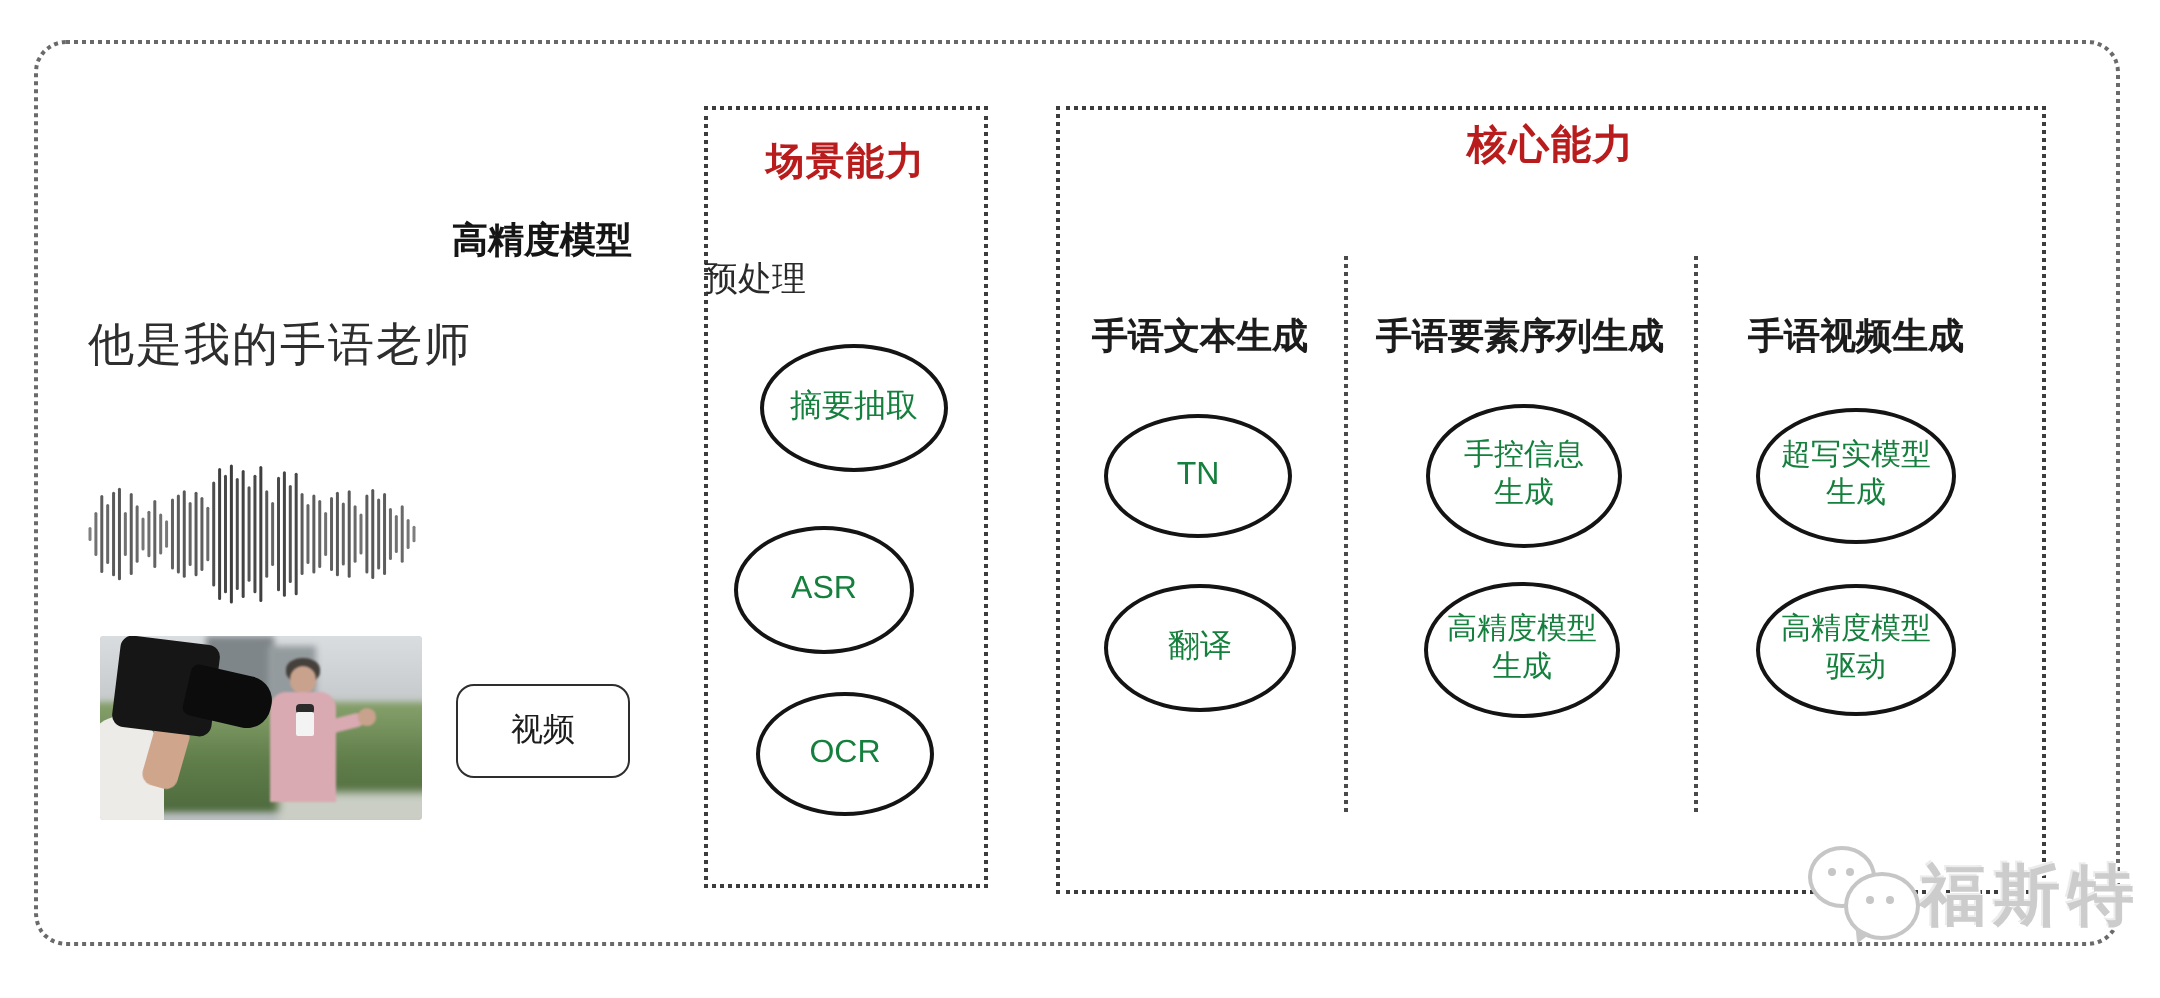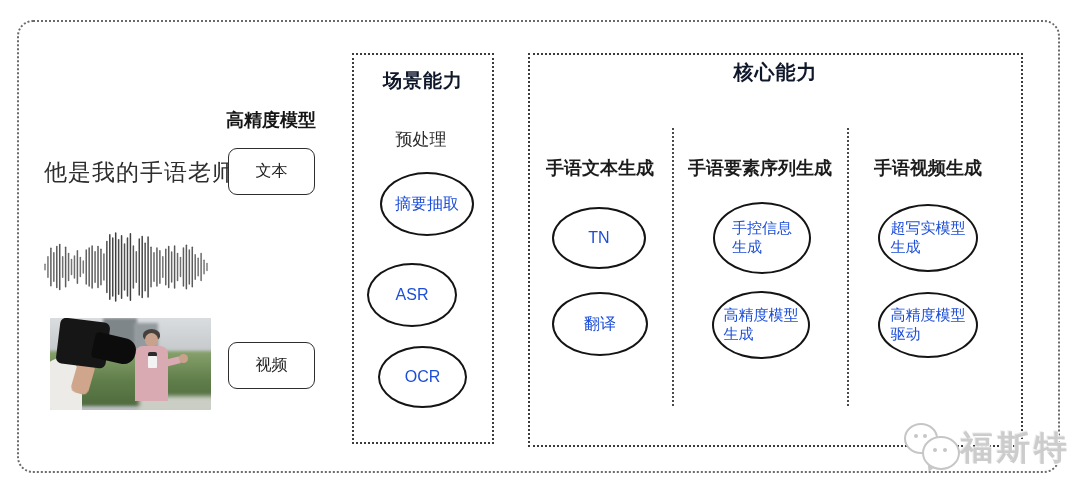--- a/index.html
+++ b/index.html
@@ -9,37 +9,37 @@
   }
   .abs{position:absolute;}
   
   .outer-frame{
     left:17px;top:20px;width:1039px;height:449px;
     border:2px dotted #6a6a6a;border-radius:16px;
   }
   .dash-box{border:2px dotted #3c3c3c;background:transparent;}
   .scene-box{left:352px;top:53px;width:138px;height:387px;}
   .core-box{left:528px;top:53px;width:491px;height:390px;}
-  .box-title{font-weight:700;font-size:19px;color:#0f172a;text-align:center;letter-spacing:1px;}
+  .box-title{font-weight:700;font-size:19px;color:#b91c1c;text-align:center;letter-spacing:1px;}
   .core-title{font-size:20px;}
   .col-divider{width:0;height:278px;top:128px;border-left:2px dotted #4a4a4a;}
   
   .input-title{left:205px;top:108px;width:132px;text-align:center;font-weight:700;font-size:18px;color:#151515;}
   .sample-text{left:44px;top:157px;font-size:23px;color:#2e2e2e;letter-spacing:1px;}
   .mode-box{
     left:228px;width:85px;height:45px;border:1.5px solid #2e2e2e;border-radius:9px;
     display:flex;align-items:center;justify-content:center;font-size:16px;color:#1d1d1d;background:#fff;
   }
-  .sub-label{left:352px;top:128px;width:138px;text-align:center;font-size:17px;color:#2a2a2a;}
+  .sub-label{left:352px;top:128px;width:138px;font-size:17px;color:#2a2a2a;}
   .col-header{top:156px;text-align:center;font-size:18px;font-weight:600;color:#1c1c1c;}
   
   .ellipse{
     border:2.5px solid #141414;border-radius:50%;background:#fff;
-    display:flex;align-items:center;justify-content:center;text-align:left;
-    font-size:16px;font-weight:500;color:#1d4ed8;white-space:pre-line;line-height:1.25;
+    display:flex;align-items:center;justify-content:center;text-align:center;
+    font-size:16px;font-weight:500;color:#15803d;white-space:pre-line;line-height:1.25;
   }
   .ellipse.small-text{font-size:15px;}
   
   .waveform{left:42px;top:231px;width:168px;height:72px;}
   
   .video-thumb{left:50px;top:318px;width:161px;height:92px;overflow:hidden;border-radius:2px;background:#b9bdbf;}
   .vt{position:absolute;}
   .vt-sky{left:0;top:0;width:100%;height:42%;background:linear-gradient(180deg,#dadddf,#c2c6c8);}
   .vt-bld1{left:33%;top:0;width:21%;height:54%;background:#7f8689;filter:blur(1.5px);}
   .vt-bld2{left:52%;top:5%;width:15%;height:44%;background:#949b9e;filter:blur(1.5px);}
@@ -152,21 +152,20 @@
     <div class="vt vt-rep-arm"></div>
     <div class="vt vt-rep-hand"></div>
     <div class="vt vt-mic-top"></div>
     <div class="vt vt-mic"></div>
     <div class="vt vt-shoulder"></div>
     <div class="vt vt-arm"></div>
     <div class="vt vt-cam-body"></div>
     <div class="vt vt-cam-lens"></div>
   </div>
 
-  <div class="abs mode-box" style="top:148px">文本</div>
   <div class="abs mode-box" style="top:342px">视频</div>
 
   <div class="abs dash-box scene-box">
     <div class="box-title" style="margin-top:13px">场景能力</div>
   </div>
   <div class="abs sub-label">预处理</div>
   <div class="abs ellipse" style="left:380px;top:172px;width:90px;height:60px;">摘要抽取</div>
   <div class="abs ellipse" style="left:367px;top:263px;width:86px;height:60px;">ASR</div>
   <div class="abs ellipse" style="left:378px;top:346px;width:85px;height:58px;">OCR</div>
 

